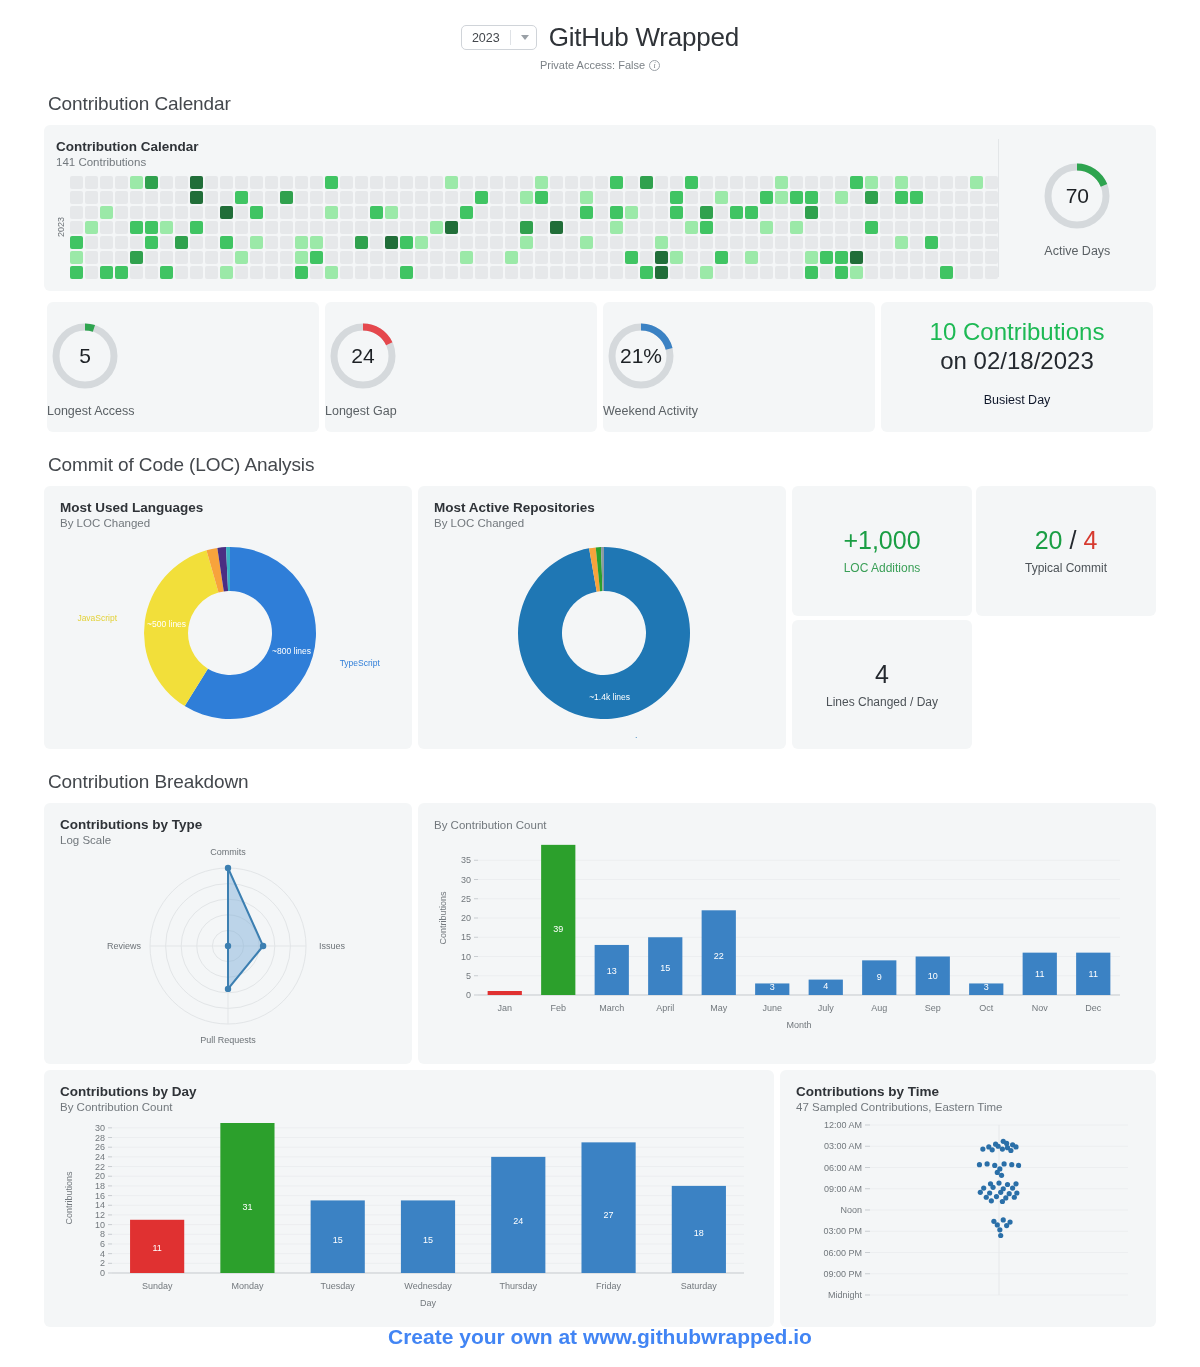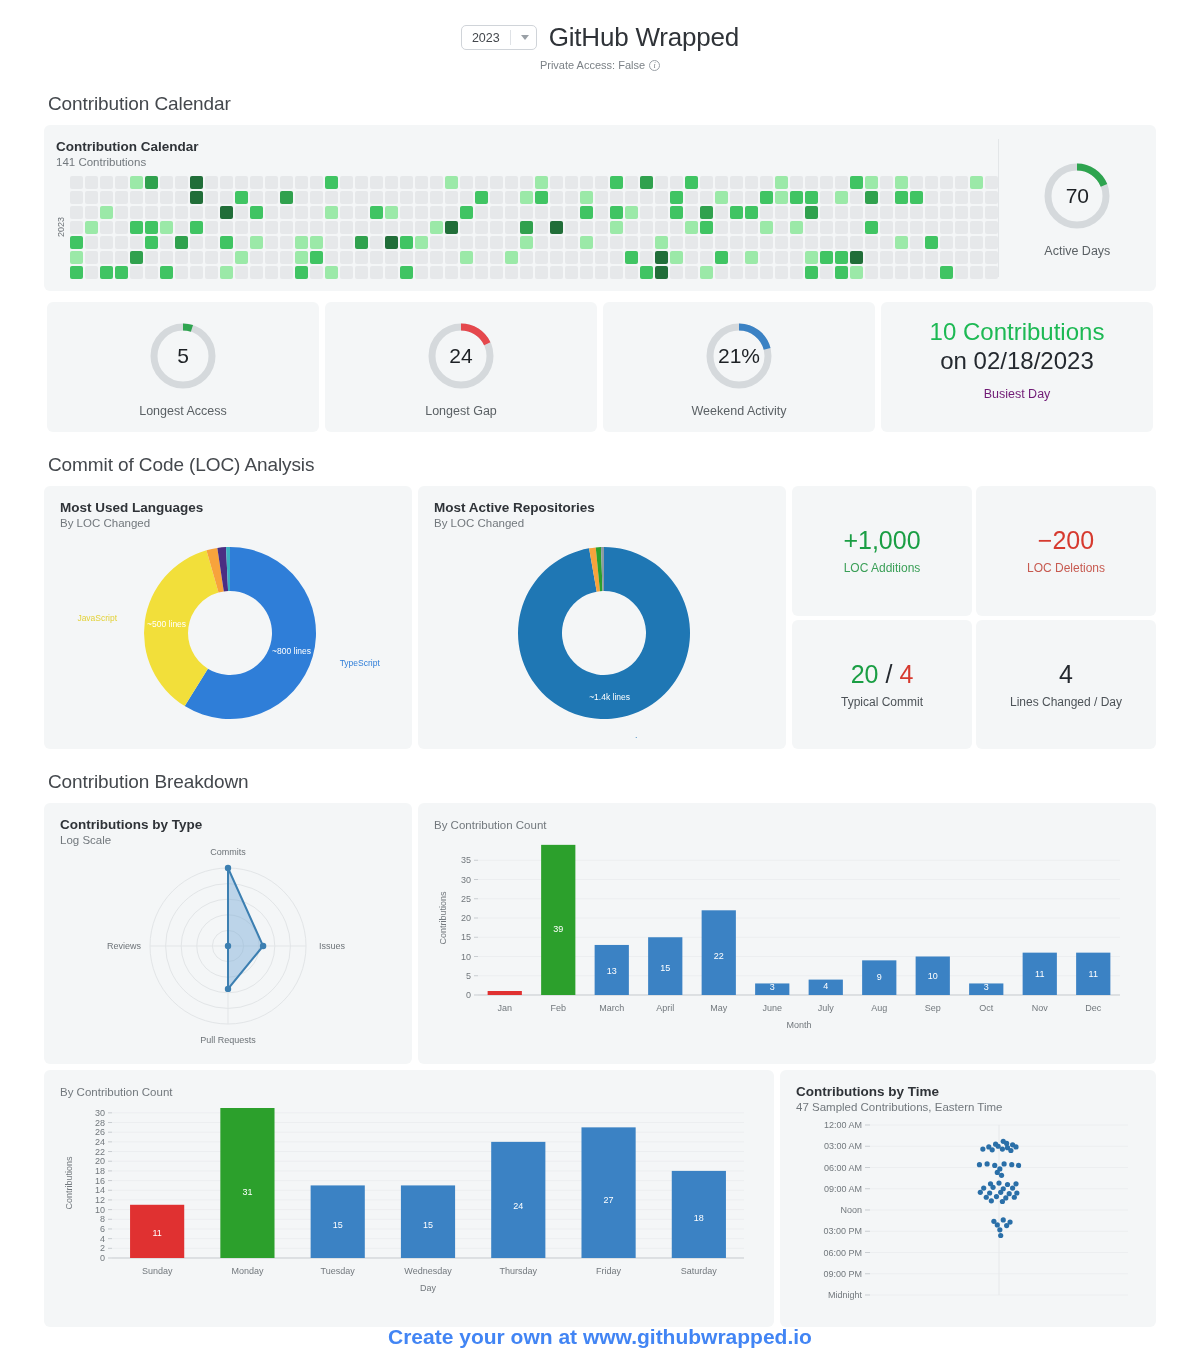--- a/index.html
+++ b/index.html
@@ -43,25 +43,25 @@
   .cal-cell { width: 13px; height: 13px; border-radius: 2px; background: #e6e8ea; }
   .cal-sep { width: 1px; background: #e3e6e8; margin: 14px 0; }
   .donut-card { width: 222px; display: flex; flex-direction: column; align-items: center; justify-content: center; padding: 14px 0; }
 
   .donut { position: relative; width: 76px; height: 76px; }
   .donut svg { transform: rotate(-90deg); }
   .donut-val { position: absolute; inset: 0; display: flex; align-items: center; justify-content: center; font-size: 21px; font-weight: 400; color: #1d2125; }
   .donut-lab { margin-top: 10px; font-size: 12.5px; color: #5b6165; }
 
   .stat-row { display: flex; border-top: 1px solid #ffffff; margin-top: 4px; }
-  .stat-cell { flex: 1; background: #f4f6f7; border-radius: 6px; margin: 6px 3px 0 3px; padding: 16px 0 14px 0; display: flex; flex-direction: column; align-items: center; }
+  .stat-cell { flex: 1; background: #f4f6f7; border-radius: 6px; margin: 6px 3px 0 3px; padding: 16px 0 14px 0; display: flex; flex-direction: column; }
   .big-stat { text-align: center; }
   .big-stat .l1 { font-size: 24px; font-weight: 400; color: #1db954; }
   .big-stat .l2 { font-size: 24px; color: #24292f; margin-top: 1px; }
-  .big-stat .cap { font-size: 12.5px; color: #701a75; margin-top: 12px; }
+  .big-stat .cap { font-size: 12.5px; color: #0f172a; margin-top: 18px; }
 
   
   .loc-row { display: flex; gap: 6px; }
   .loc-card { background: #f4f6f7; border-radius: 6px; padding: 14px 16px; }
   .loc-lang { width: 368px; }
   .loc-repo { width: 368px; }
   .loc-quad { flex: 1; display: grid; grid-template-columns: 1fr 1fr; grid-template-rows: 1fr 1fr; gap: 4px; }
   .quad-cell { background: #f4f6f7; border-radius: 6px; display: flex; flex-direction: column; align-items: center; justify-content: center; }
   .quad-val { font-size: 25px; font-weight: 400; }
   .quad-cap { font-size: 12px; margin-top: 6px; }
@@ -640,24 +640,20 @@
             </svg>
         </div>
       </div>
 
       <div class="loc-quad">
         <div class="quad-cell">
           <div class="quad-val g">+1,000</div>
           <div class="quad-cap cap-g">LOC Additions</div>
         </div>
         <div class="quad-cell">
-          <div class="quad-val r">−200</div>
-          <div class="quad-cap cap-r">LOC Deletions</div>
-        </div>
-        <div class="quad-cell">
           <div class="quad-val">
             <span class="g">20</span>
             <span class="k">/</span>
             <span class="r">4</span>
           </div>
           <div class="quad-cap cap-k">Typical Commit</div>
         </div>
         <div class="quad-cell">
           <div class="quad-val k">4</div>
           <div class="quad-cap cap-k">Lines Changed / Day</div>
@@ -763,20 +759,21 @@
               <text x="659.25" y="180" class="tick-label" text-anchor="middle">Dec</text>
               <text x="365" y="197" class="tick-label" text-anchor="middle">Month</text>
               <text x="12" y="87" class="tick-label" text-anchor="middle" transform="rotate(-90 12 87)">Contributions</text>
             </svg>
         </div>
       </div>
     </div>
 
     <div class="bd-row" style="margin-top:6px;">
       <div class="bd-card" style="width:730px;">
+        <div class="card-h">Contributions by Day</div>
         <div class="card-sub">By Contribution Count</div>
         <div class="chart-area">
           <svg width="698" height="196" id="day-chart">
               <line x1="52" y1="160" x2="684" y2="160" stroke="#eceef0" stroke-width="1"></line>
               <line x1="48" y1="160" x2="52" y2="160" stroke="#c9cdd1" stroke-width="1"></line>
               <text x="45" y="163" class="tick-label" text-anchor="end">0</text>
               <line x1="52" y1="150.32258064516128" x2="684" y2="150.32258064516128" stroke="#eceef0" stroke-width="1"></line>
               <line x1="48" y1="150.32258064516128" x2="52" y2="150.32258064516128" stroke="#c9cdd1" stroke-width="1"></line>
               <text x="45" y="153.32258064516128" class="tick-label" text-anchor="end">2</text>
               <line x1="52" y1="140.6451612903226" x2="684" y2="140.6451612903226" stroke="#eceef0" stroke-width="1"></line>

